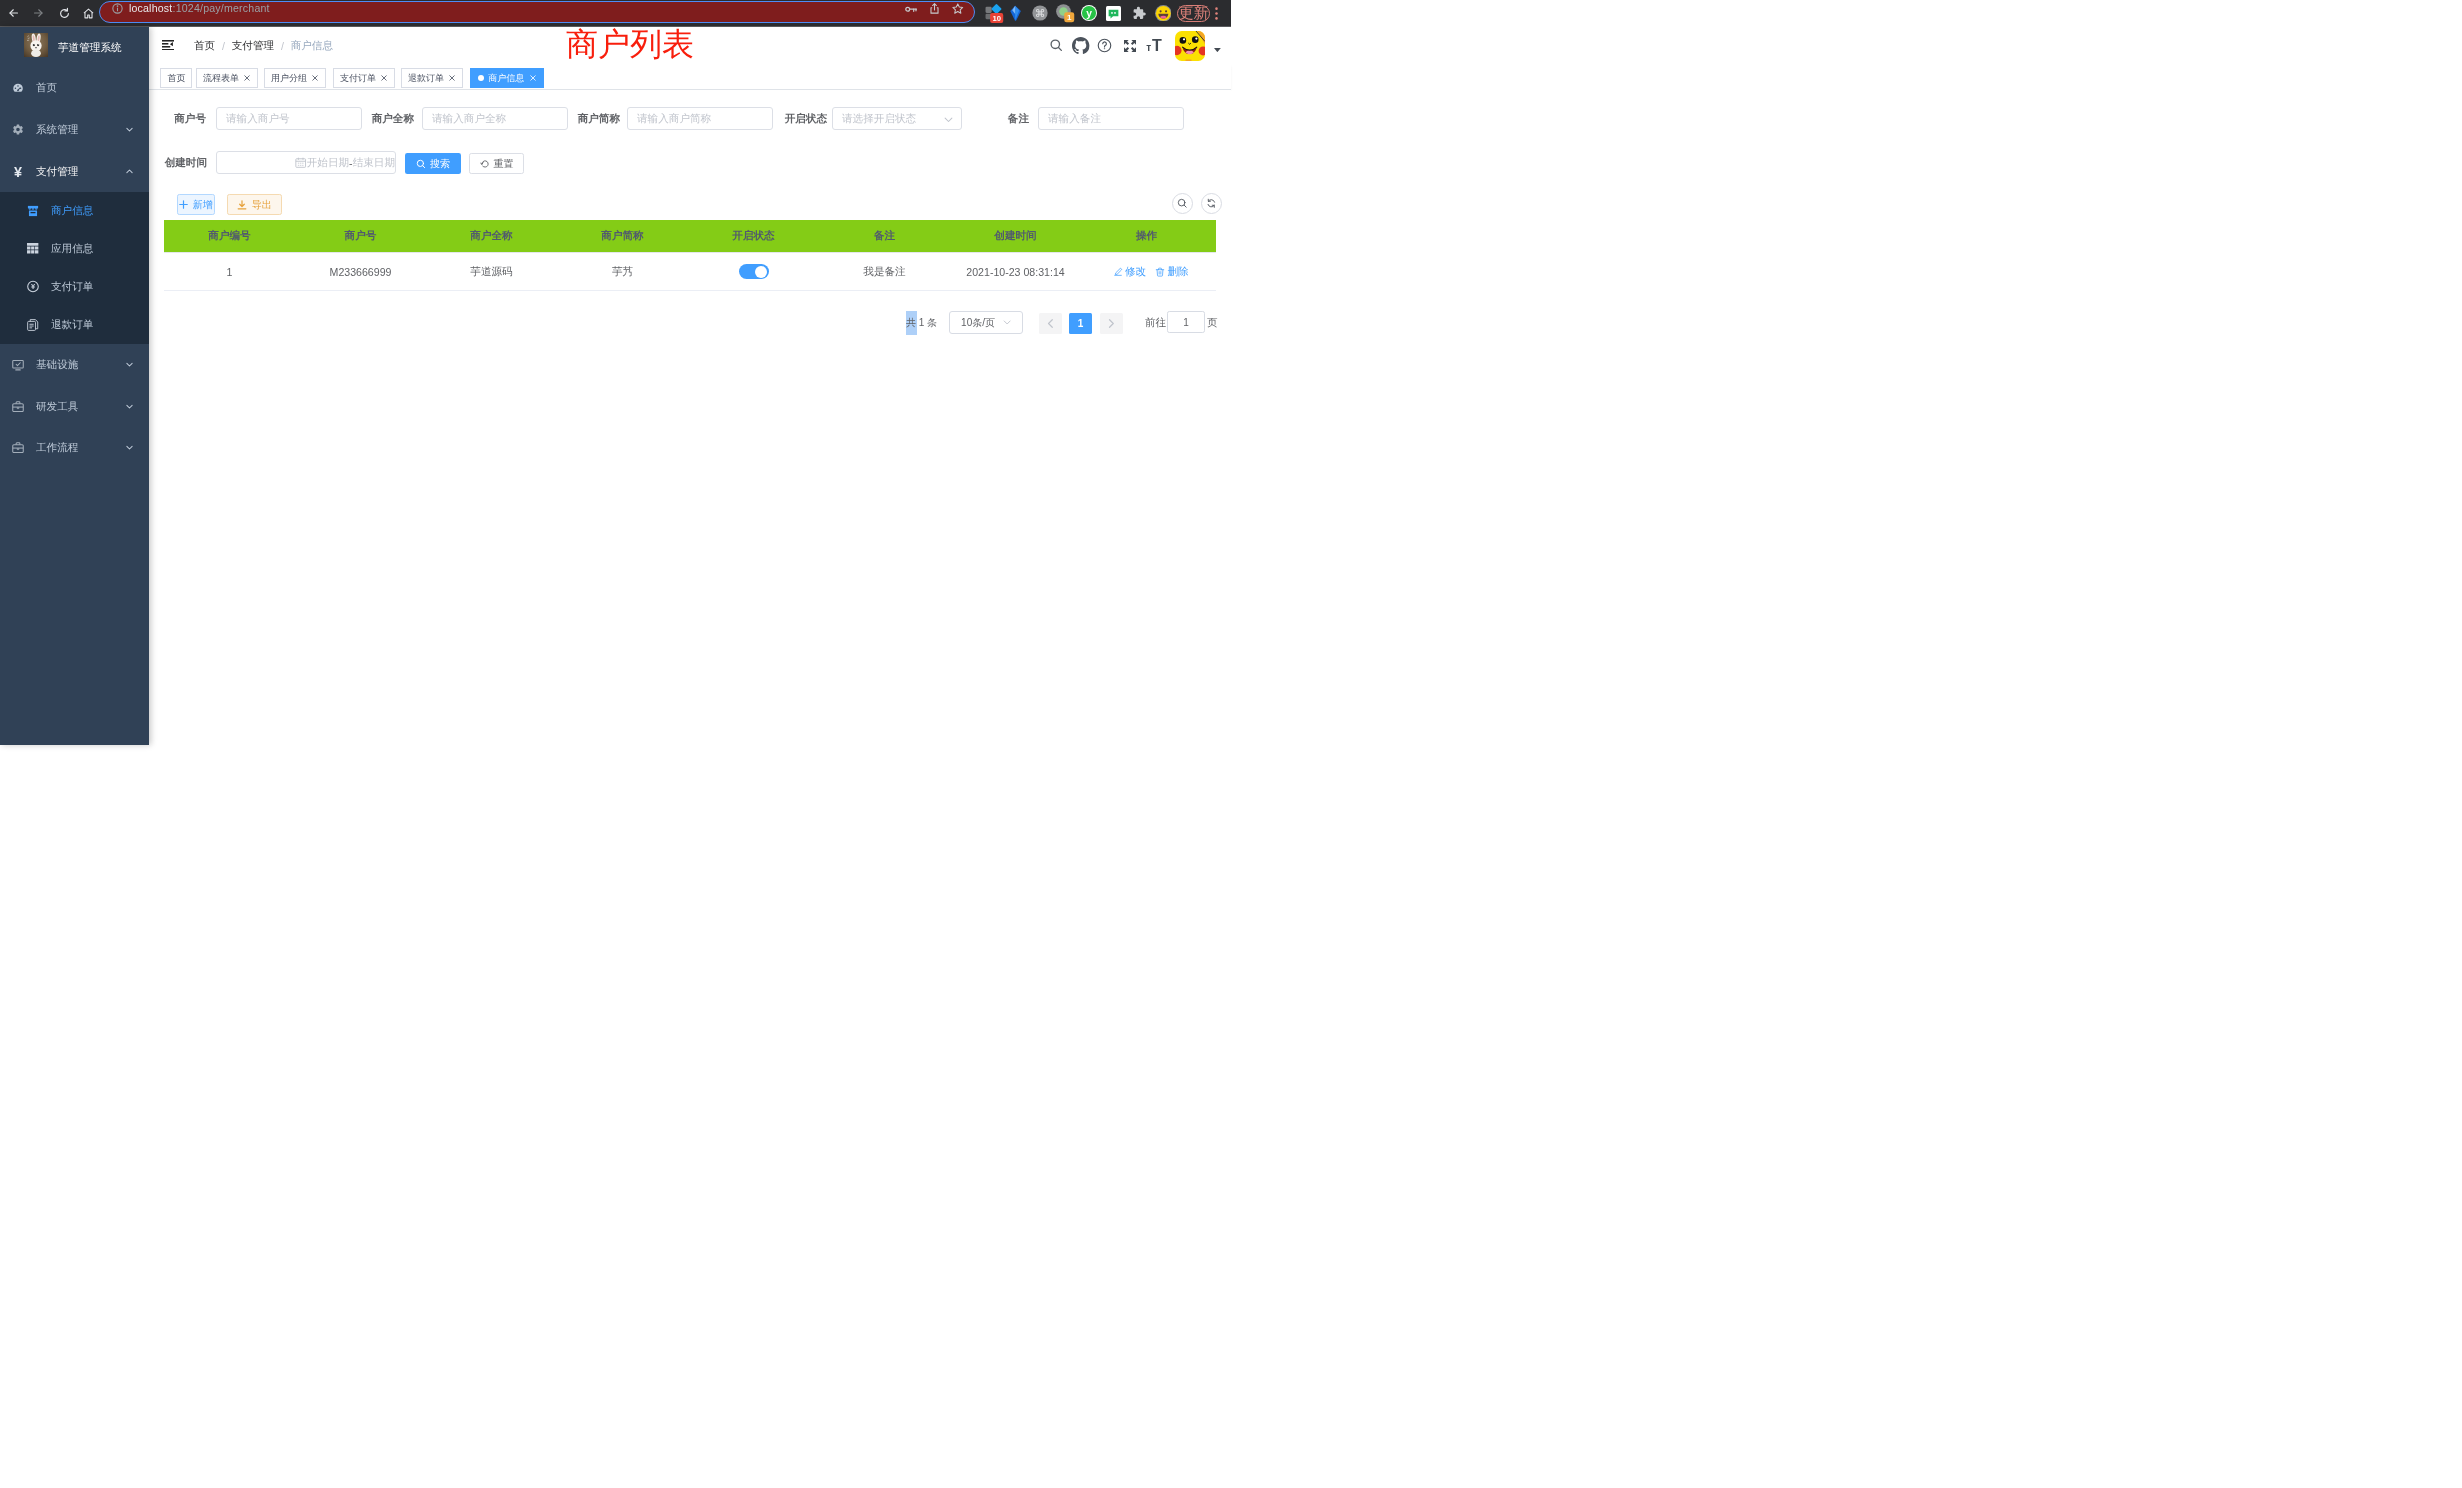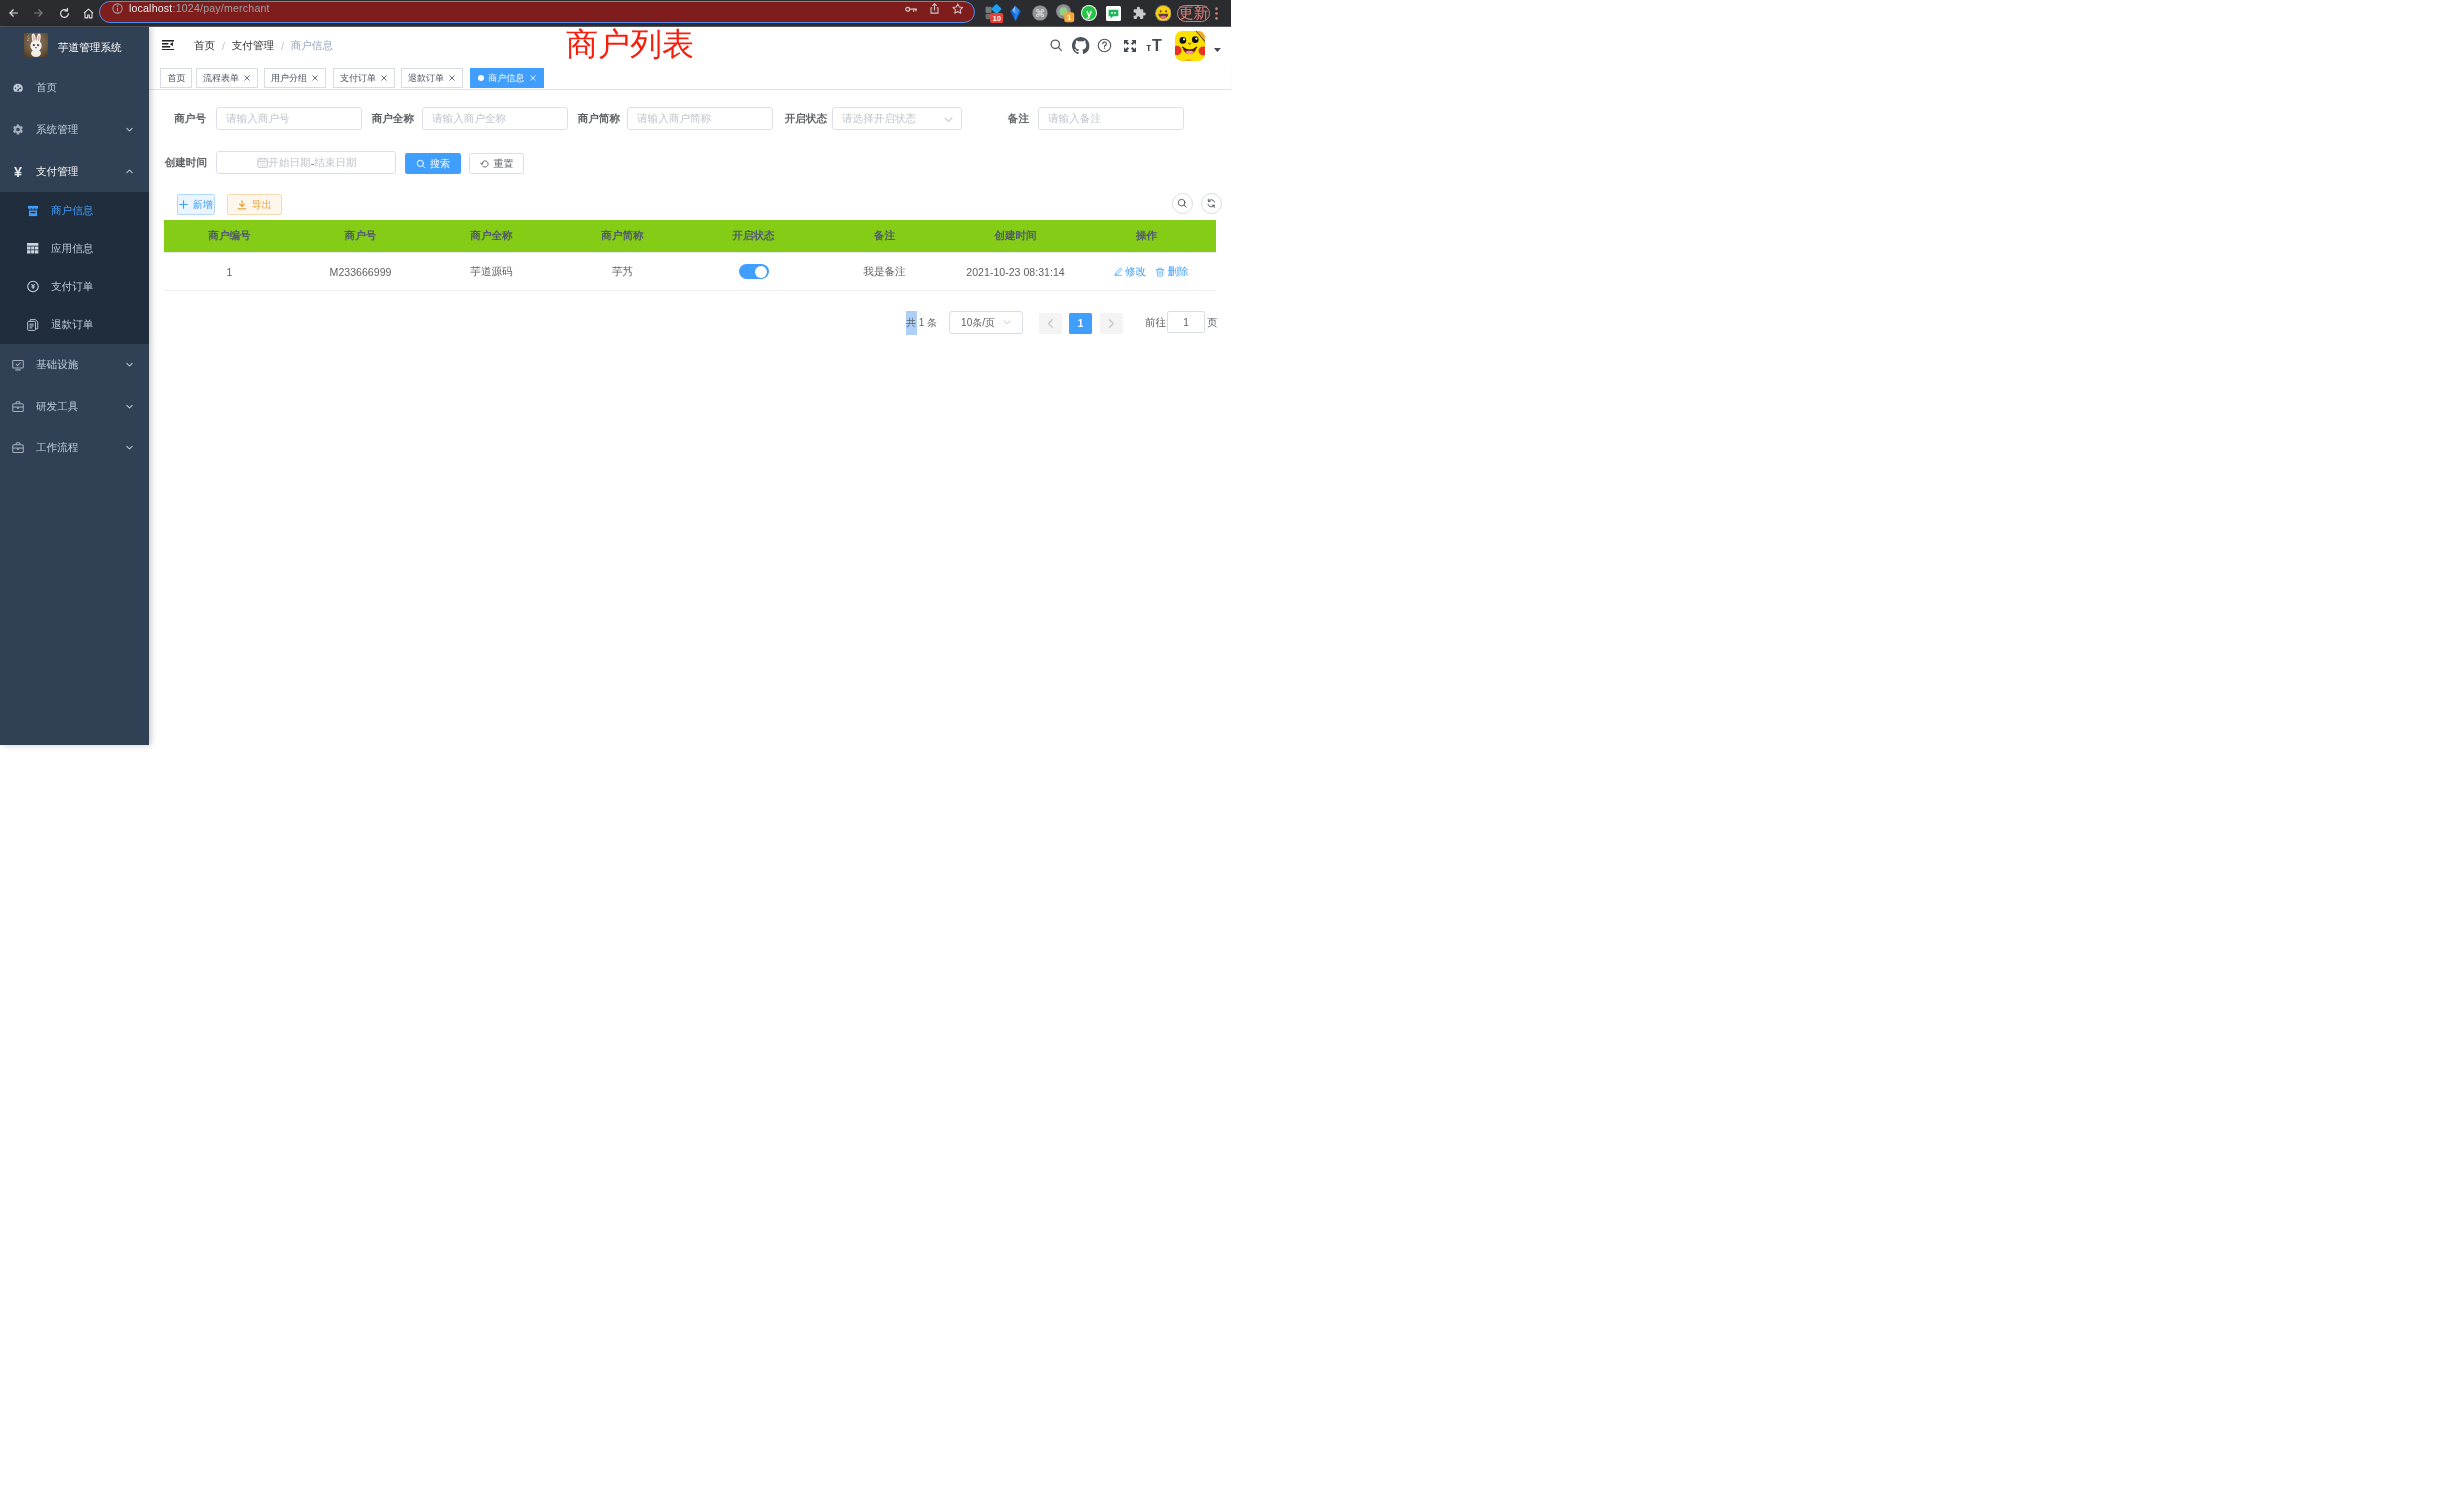--- a/index.html
+++ b/index.html
@@ -428,21 +428,21 @@
   <div class="flabel" style="left:635px;top:17.4px;width:43px">开启状态</div>
   <div class="finput" style="left:683px;top:17.4px;width:130px">请选择开启状态
     <svg style="position:absolute;right:7.6px;top:9px" width="9" height="6" viewBox="0 0 12 8" fill="none" stroke="#c0c4cc" stroke-width="1.4" stroke-linecap="round" stroke-linejoin="round">
         <path d="M1.5 1.5L6 6l4.5-4.5"></path>
       </svg>
   </div>
   <div class="flabel" style="left:858px;top:17.4px;width:22px">备注</div>
   <div class="finput" style="left:889px;top:17.4px;width:146px">请输入备注</div>
 
   <div class="flabel" style="left:15px;top:61px;width:43px">创建时间</div>
-  <div class="finput" style="left:67px;top:61px;width:180px;padding:0;justify-content:center">
+  <div class="finput" style="left:67px;top:61px;width:180px;padding:0;justify-content:flex-end">
     <svg style="margin-left:1.5px" width="11.4" height="11.4" viewBox="0 0 16 16" fill="none" stroke="#c0c4cc" stroke-width="1.3">
         <rect x="1.2" y="2.5" width="13.6" height="12" rx="1"></rect>
         <path d="M1.2 6h13.6M4.8 1v3M11.2 1v3"></path>
         <path d="M4 8.7h2M7 8.7h2M10 8.7h2M4 11.7h2M7 11.7h2M10 11.7h2" stroke-width="1.1"></path>
       </svg>
     <span>开始日期</span>
       <span style="color:#606266">-</span>
       <span>结束日期</span>
       <span></span>
   </div>

